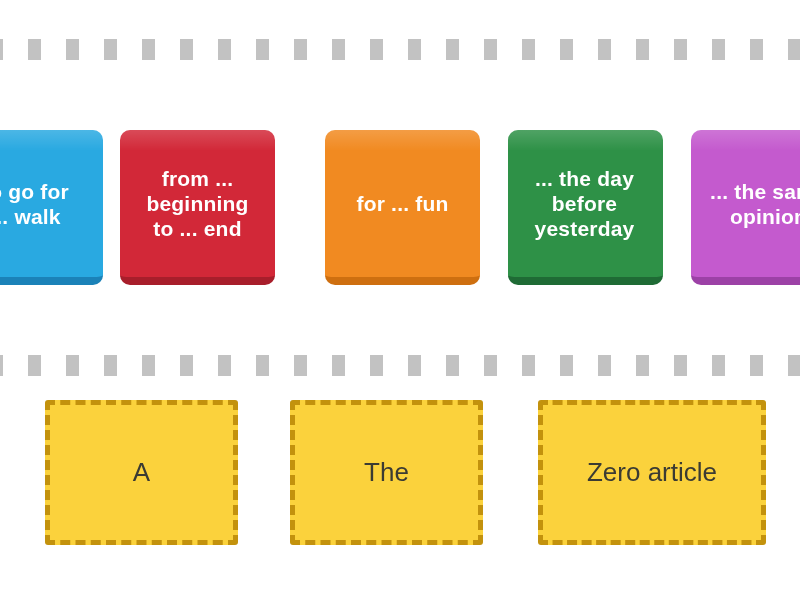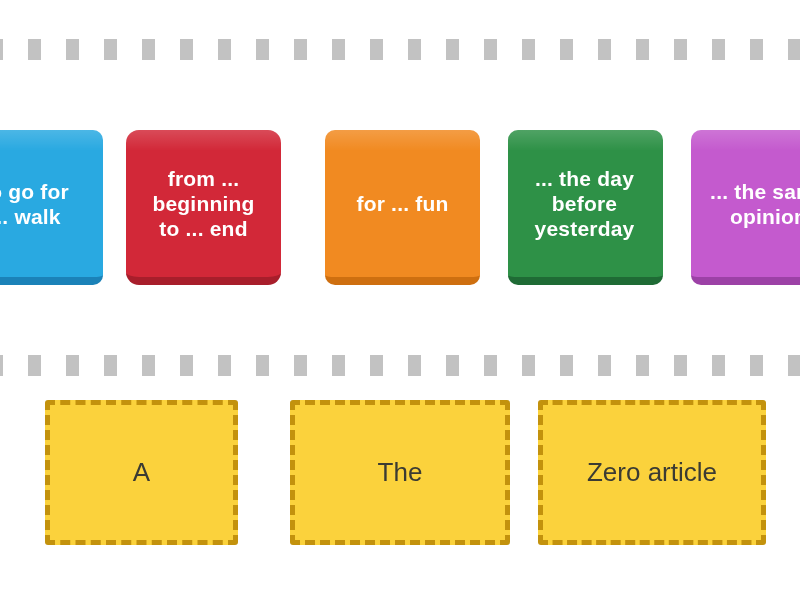--- a/index.html
+++ b/index.html
@@ -40,21 +40,21 @@
     border-radius: 10px;
     display: flex;
     align-items: center;
     justify-content: center;
     text-align: center;
     padding: 6px 10px;
     background-image: linear-gradient(180deg, rgba(255,255,255,0.16), rgba(255,255,255,0) 14%);
     cursor: pointer;
   }
   .card-0 { left: -52px; }
-  .card-1 { left: 126px; border-radius: 13px; }
+  .card-1 { left: 120px; }
   .card-2 { left: 325px; }
   .card-3 { left: 508px; }
   .card-4 { left: 691px; }
   .card-label {
     white-space: pre-line;
     font-size: 21px;
     line-height: 25px;
     font-weight: 600;
     letter-spacing: 0.2px;
   }
@@ -66,21 +66,21 @@
     height: 145px;
     box-sizing: border-box;
     border: 5px dashed #C3920D;
     border-radius: 3px;
     display: flex;
     align-items: center;
     justify-content: center;
     text-align: center;
   }
   .zone-0 { left: 45px;  width: 193px; }
-  .zone-1 { left: 290px; width: 220px; }
+  .zone-1 { left: 290px; width: 193px; }
   .zone-2 { left: 538px; width: 228px; }
   .zone-label {
     font-size: 26px;
     font-weight: 400;
   }
 </style>
 </head>
 <body>
 
 <div class="stage">

